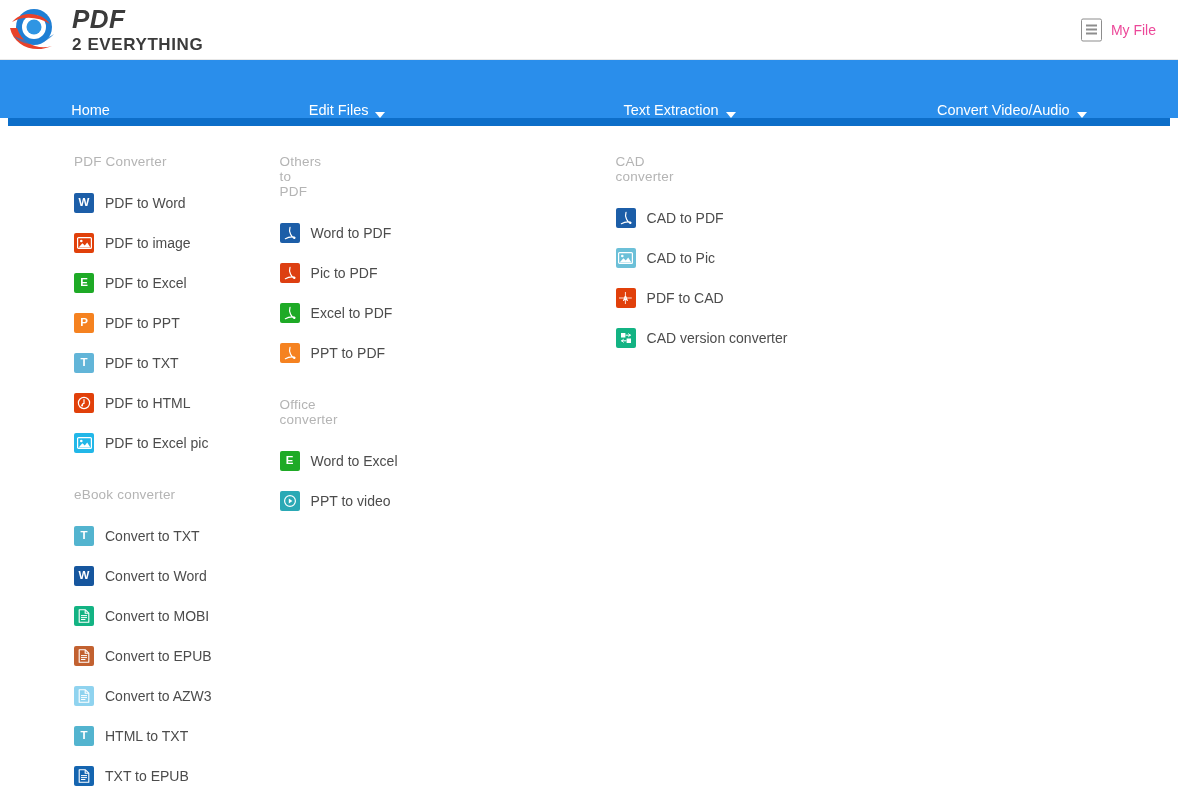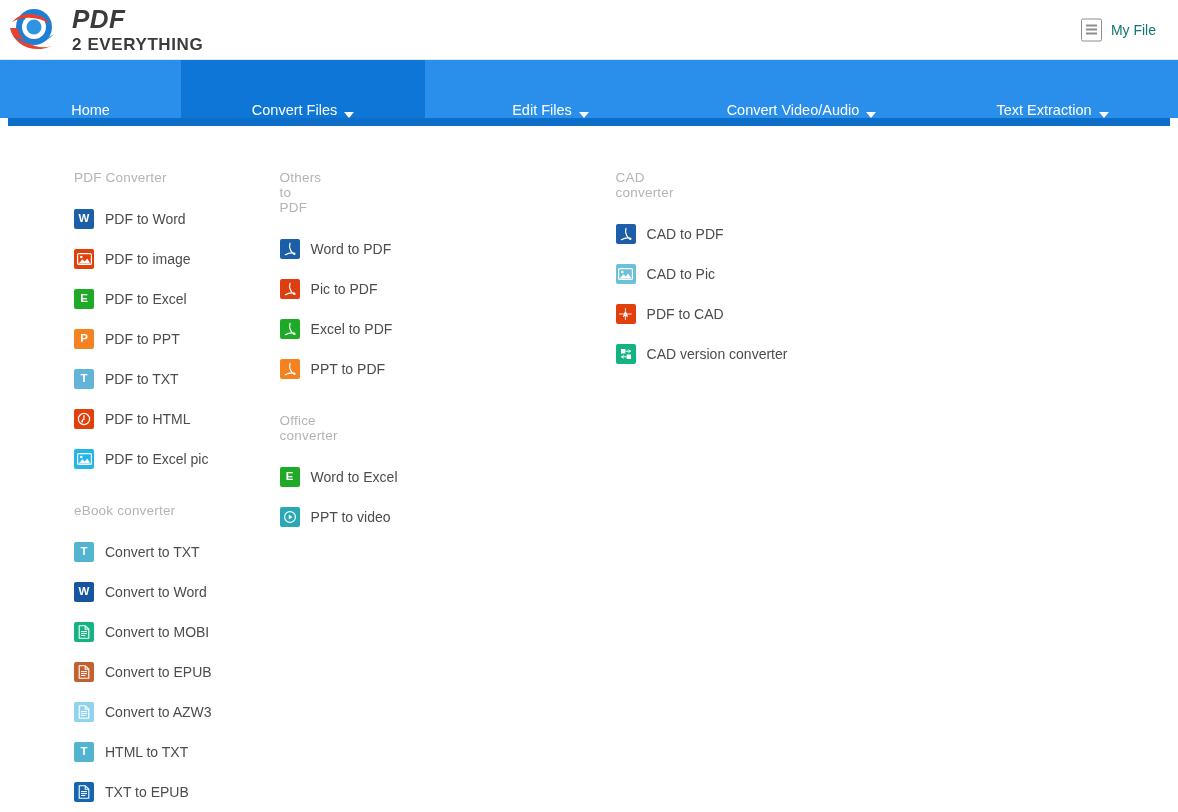--- a/index.html
+++ b/index.html
@@ -40,21 +40,21 @@
     display: flex; align-items: center; gap: 9px;
     cursor: pointer;
   }
   .myfile-icon {
     width: 21px; height: 23px;
     border: 1px solid #8d8d8d; border-radius: 2px;
     display: flex; flex-direction: column; justify-content: center;
     align-items: center; gap: 2.5px;
   }
   .myfile-icon i { display:block; width: 11px; height: 1.5px; background: #8d8d8d; }
-  .myfile-label { font-size: 14px; color: #0f766e; }
+  .myfile-label { font-size: 14px; color: #ec4899; }
 
   
   .navwrap { position: relative; height: 66px; background: #ffffff; }
   .nav {
     position: absolute; left: 0; top: 0; right: 0;
     height: 58px;
     background: #2a8eeb;
     display: flex;
   }
   .nav-underline {
@@ -79,21 +79,21 @@
     display: inline-block;
     margin-top: 2px;
   }
 
   
   .panel {
     position: relative;
     background: #ffffff;
     margin: 0 8px;
     height: 686px;
-    padding-top: 44px;
+    padding-top: 28px;
   }
   .columns { display: flex; }
   .col { position: relative; }
   .col-1 { width: 268px; padding-left: 66px; }
   .col-2 { width: 268px; padding-left: 336px; margin-left: -268px; }
   .col-3 { width: 268px; padding-left: 604px; margin-left: -268px; }
   .col-4 { width: 300px; padding-left: 868px; margin-left: -268px; }
 
   .group { }
   .group + .group { margin-top: 24px; }
@@ -153,34 +153,30 @@
     </span>
     <span class="myfile-label">My File</span>
   </div>
 </div>
 
 <div class="navwrap">
   <div class="nav" id="nav-root">
       <div class="nav-item">
         <span>Home</span>
       </div>
-      <div class="nav-item active">
-        <span>Convert Files</span>
-        <span class="caret"></span>
-      </div>
       <div class="nav-item">
         <span>Edit Files</span>
         <span class="caret"></span>
       </div>
       <div class="nav-item">
+        <span>Text Extraction</span>
+        <span class="caret"></span>
+      </div>
+      <div class="nav-item">
         <span>Convert Video/Audio</span>
-        <span class="caret"></span>
-      </div>
-      <div class="nav-item">
-        <span>Text Extraction</span>
         <span class="caret"></span>
       </div>
     </div>
   <div class="nav-underline"></div>
 </div>
 
 <div class="panel">
   <div class="columns" id="columns-root">
       <div class="col col-1">
         <div class="group">

